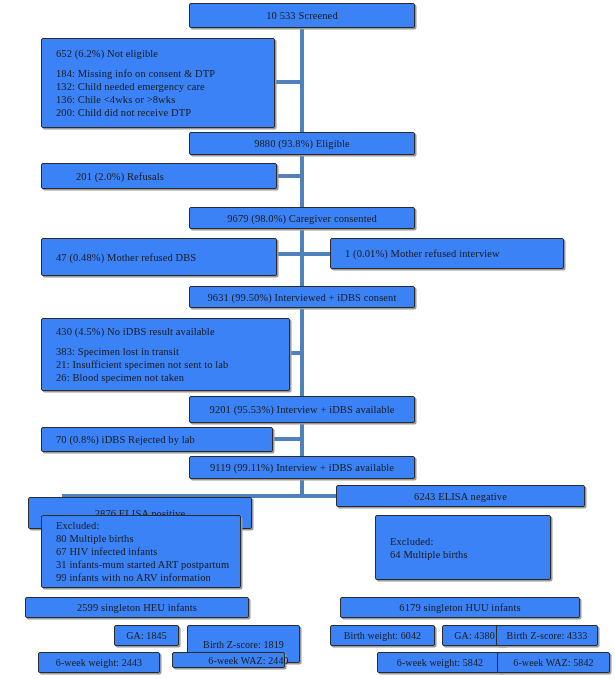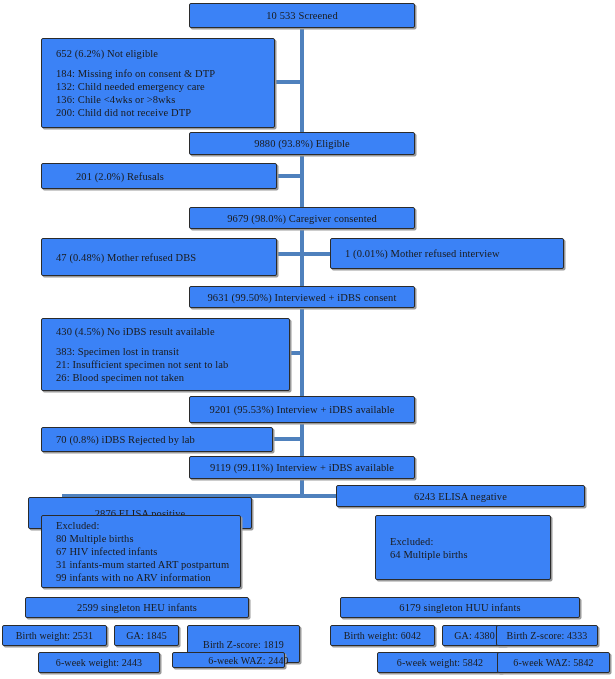--- a/index.html
+++ b/index.html
@@ -173,23 +173,20 @@
   </div>
 
   <div class="node center" style="left:25px; top:597px; width:224px; height:21px;">
     <div class="node-line">2599 singleton HEU infants</div>
   </div>
 
   <div class="node center" style="left:340px; top:597px; width:240px; height:21px;">
     <div class="node-line">6179 singleton HUU infants</div>
   </div>
 
-  <div class="node center tiny" style="left:2px; top:625px; width:105px; height:21px;">
-    <div class="node-line">Birth weight: 2531</div>
-  </div>
   <div class="node center tiny" style="left:114px; top:625px; width:65px; height:21px;">
     <div class="node-line">GA: 1845</div>
   </div>
   <div class="node center tiny" style="left:187px; top:625px; width:113px; height:38px;">
     <div class="node-line">Birth Z-score: 1819</div>
   </div>
 
   <div class="node center tiny" style="left:38px; top:652px; width:122px; height:21px;align-items:center;">
     <div class="node-line">6-week weight: 2443</div>
   </div>

